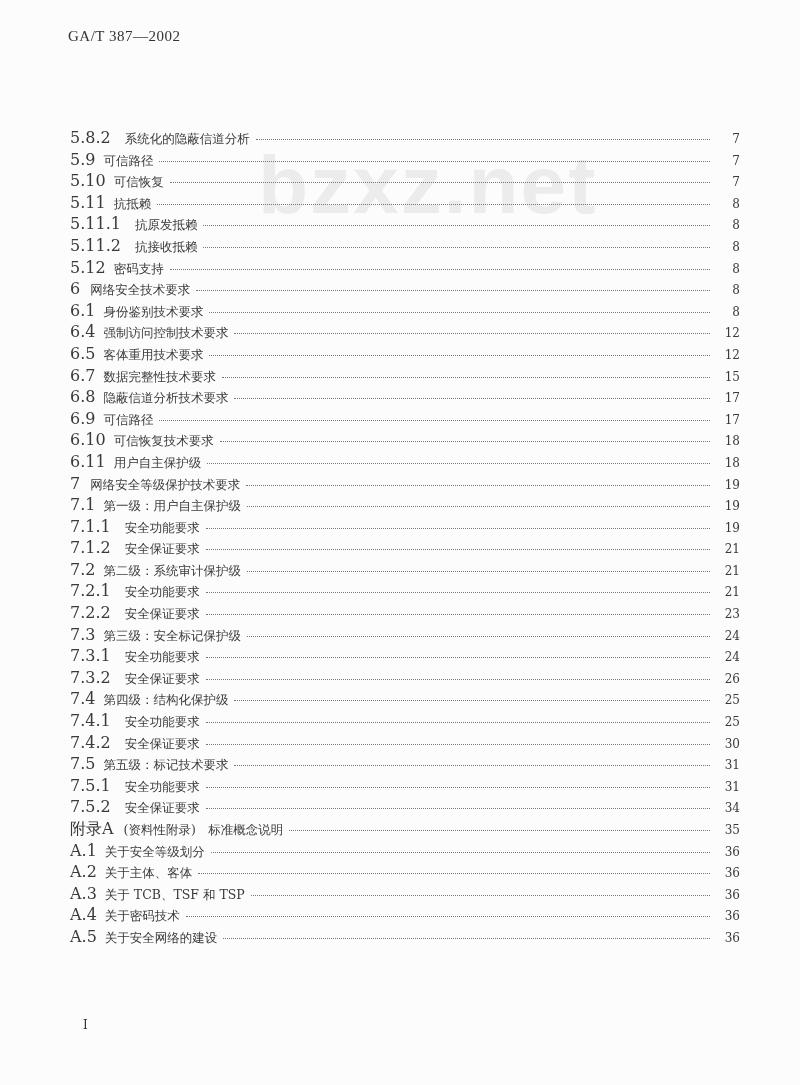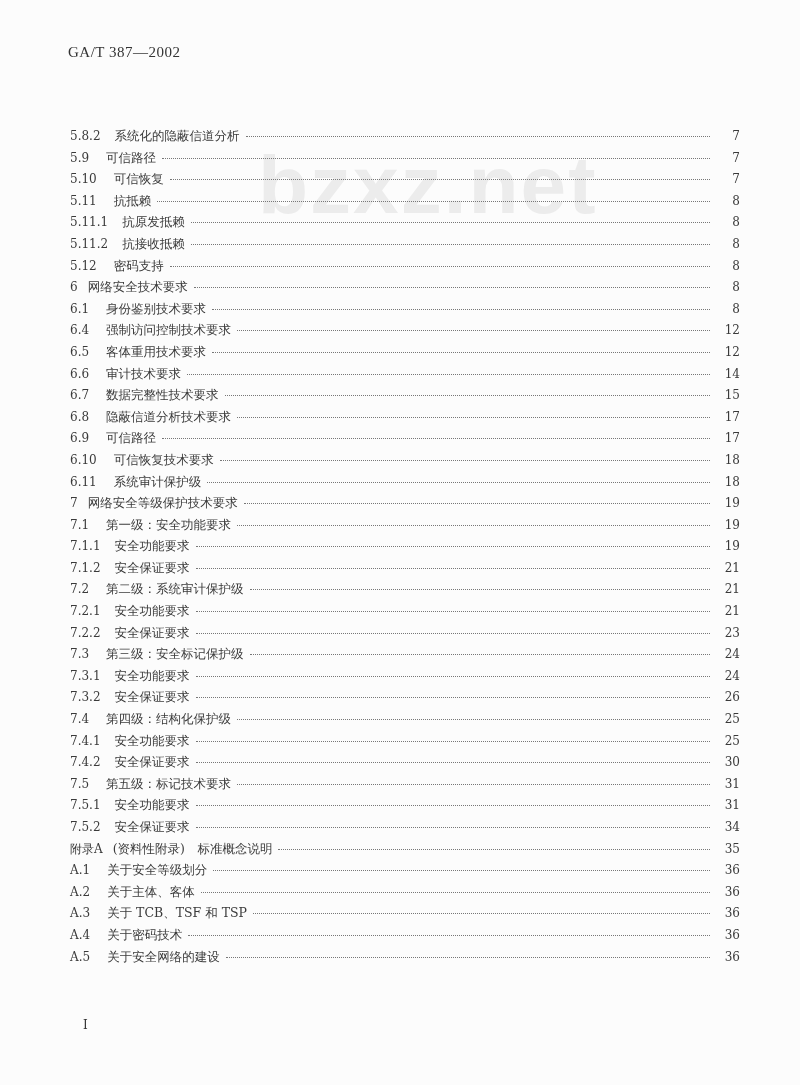--- a/index.html
+++ b/index.html
@@ -6,37 +6,36 @@
   body {
     width: 800px; height: 1085px; background: #fcfcfc;
     position: relative; overflow: hidden;
     font-family: "DejaVu Serif", "Liberation Serif", serif;
     color: #3a3a3a;
   }
   .header {
     position: absolute; left: 68px; top: 28px;
     font-size: 15px; letter-spacing: 0.5px; color: #333;
     font-family: "Liberation Serif", "DejaVu Serif", serif;
-    margin-top: 16px;
   }
   .watermark {
     position: absolute; left: 210px; top: 140px;
     font-family: "Liberation Sans", "DejaVu Sans", sans-serif;
     font-weight: bold; font-size: 82px; color: #ececec;
     letter-spacing: 2px; z-index: 0; user-select: none; line-height: 90px; margin-left: 48px;
   }
   .toc {
     position: absolute; left: 70px; top: 128px; width: 670px; z-index: 1;
   }
   .row {
     display: flex; align-items: baseline; height: 21.6px;
     font-size: 12.5px; white-space: nowrap;
   }
-  .num { flex: 0 0 auto; margin-right: 10px; font-size: 12px; }
-  .row.l2 .num { margin-right: 17px; }
+  .num { flex: 0 0 auto; margin-right: 10px; font-size: 16px; }
+  .row.l2 .num { margin-right: 8px; }
   .row.l3 .num { margin-right: 14px; }
   .title { flex: 0 0 auto; text-align: center; }
   .dots {
     flex: 1 1 auto; margin: 0 8px 0 6px; border-bottom: 1.5px dotted #777;
     height: 0; position: relative; top: -3px;
   }
   .page { flex: 0 0 22px; text-align: right; font-size: 12px; }
   .footer {
     position: absolute; left: 83px; top: 1018px; font-size: 12px; color: #333;
   }
@@ -109,26 +108,20 @@
       <span class="dots"></span>
       <span class="page">12</span>
     </div>
     <div class="row l2">
       <span class="num">6.5</span>
       <span class="title">客体重用技术要求</span>
       <span class="dots"></span>
       <span class="page">12</span>
     </div>
     <div class="row l2">
-      <span class="num">6.6</span>
-      <span class="title">审计技术要求</span>
-      <span class="dots"></span>
-      <span class="page">14</span>
-    </div>
-    <div class="row l2">
       <span class="num">6.7</span>
       <span class="title">数据完整性技术要求</span>
       <span class="dots"></span>
       <span class="page">15</span>
     </div>
     <div class="row l2">
       <span class="num">6.8</span>
       <span class="title">隐蔽信道分析技术要求</span>
       <span class="dots"></span>
       <span class="page">17</span>
@@ -140,33 +133,33 @@
       <span class="page">17</span>
     </div>
     <div class="row l2">
       <span class="num">6.10</span>
       <span class="title">可信恢复技术要求</span>
       <span class="dots"></span>
       <span class="page">18</span>
     </div>
     <div class="row l2">
       <span class="num">6.11</span>
-      <span class="title">系统审计保护级</span>
+      <span class="title">用户自主保护级</span>
       <span class="dots"></span>
       <span class="page">18</span>
     </div>
     <div class="row l1">
       <span class="num">7</span>
       <span class="title">网络安全等级保护技术要求</span>
       <span class="dots"></span>
       <span class="page">19</span>
     </div>
     <div class="row l2">
       <span class="num">7.1</span>
-      <span class="title">第一级：安全功能要求</span>
+      <span class="title">第一级：用户自主保护级</span>
       <span class="dots"></span>
       <span class="page">19</span>
     </div>
     <div class="row l3">
       <span class="num">7.1.1</span>
       <span class="title">安全功能要求</span>
       <span class="dots"></span>
       <span class="page">19</span>
     </div>
     <div class="row l3">

